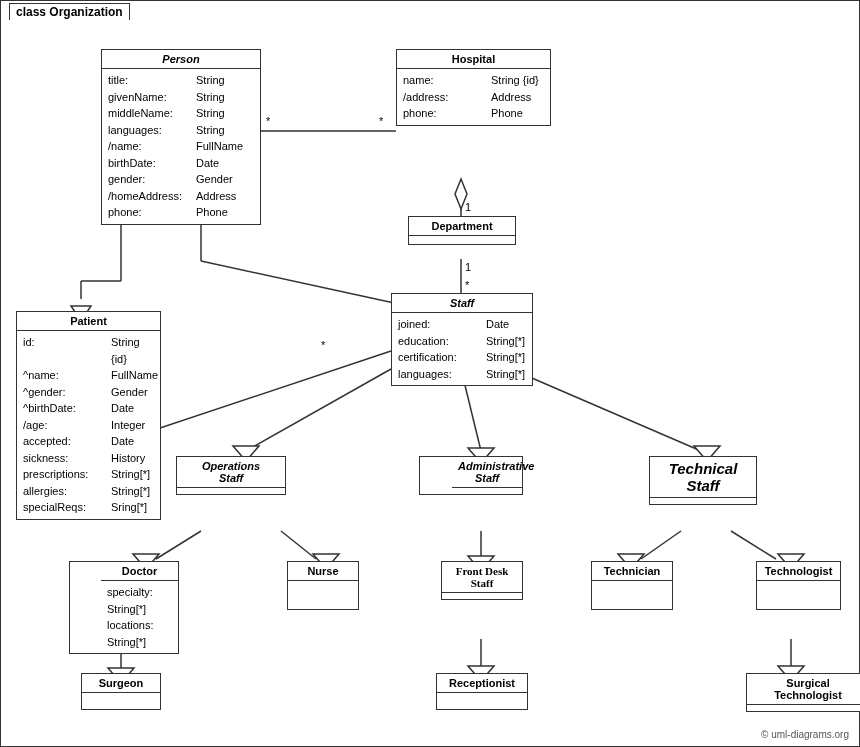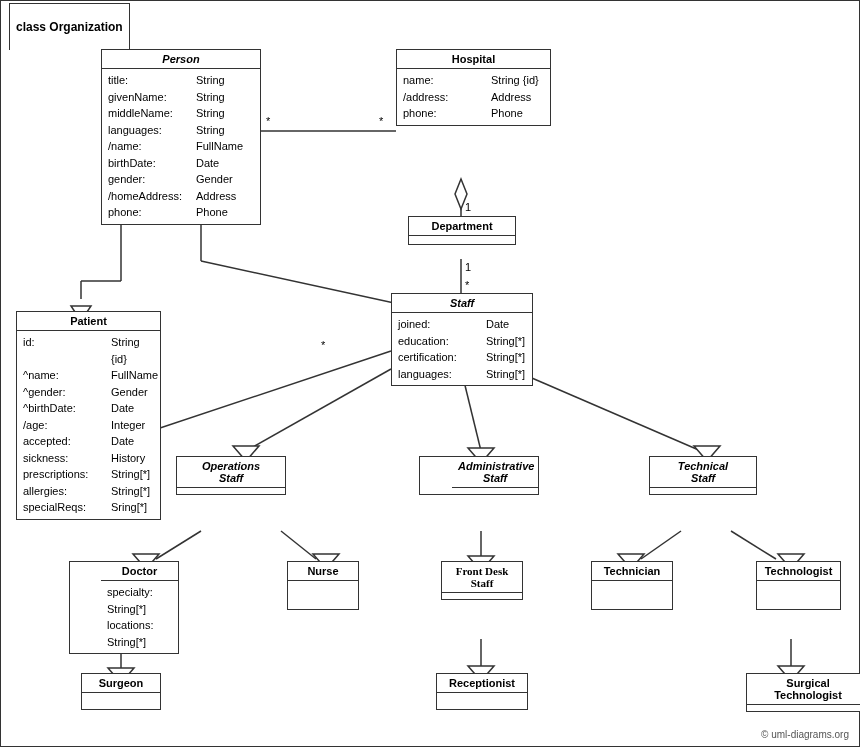--- a/index.html
+++ b/index.html
@@ -18,21 +18,21 @@
       position: relative;
       border: 1.5px solid #333;
     }
     .diagram-label {
       position: absolute;
       top: 2px;
       left: 8px;
       font-size: 12px;
       font-weight: bold;
       background: #fff;
-      padding: 16px 6px;
+      padding: 1px 6px;
       border: 1px solid #333;
       border-bottom: none;
     }
     .uml-class {
       position: absolute;
       border: 1.5px solid #333;
       background: #fff;
       text-align: center;
     }
     .uml-class .class-name {
@@ -278,27 +278,27 @@
           <span class="attr-type">Sring[*]</span>
         </div>
     </div>
   </div>
 
   <div class="uml-class" style="left:175px; top:455px; width:110px; text-align:center;">
     <div class="class-name" style="font-size:11px;">Operations<br>Staff</div>
     <div class="class-body" style="height:4px;"></div>
   </div>
 
-  <div class="uml-class" style="left:418px; top:455px; width:120px; text-align:center;padding-left:32px;">
+  <div class="uml-class" style="left:418px; top:455px; width:104px; text-align:center;padding-left:32px;">
     <div class="class-name" style="font-size:11px;">Administrative<br>Staff</div>
     <div class="class-body" style="height:4px;"></div>
   </div>
 
   <div class="uml-class" style="left:648px; top:455px; width:108px; text-align:center;">
-    <div class="class-name" style="font-size:11px;text-align:center;">Technical<br>Staff</div>
+    <div class="class-name" style="font-size:15px;text-align:center;">Technical<br>Staff</div>
     <div class="class-body" style="height:4px;"></div>
   </div>
 
   <div class="uml-class" style="left:68px; top:560px; width:110px;padding-left:31px;">
     <div class="class-name not-italic">Doctor</div>
     <div class="class-body">
       <div class="attr-row">
           <span>specialty: String[*]</span>
         </div>
       <div class="attr-row">

